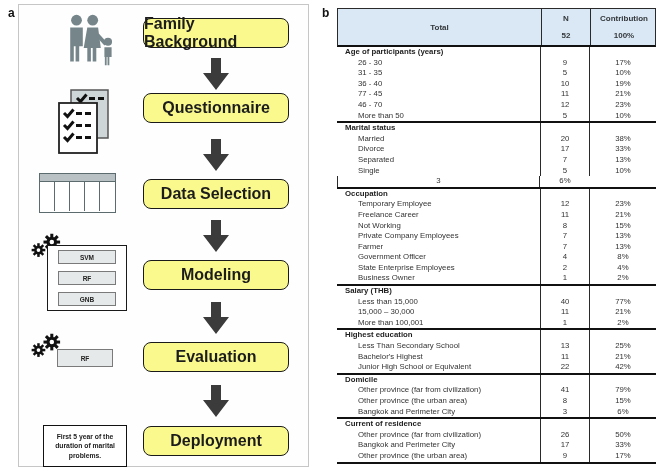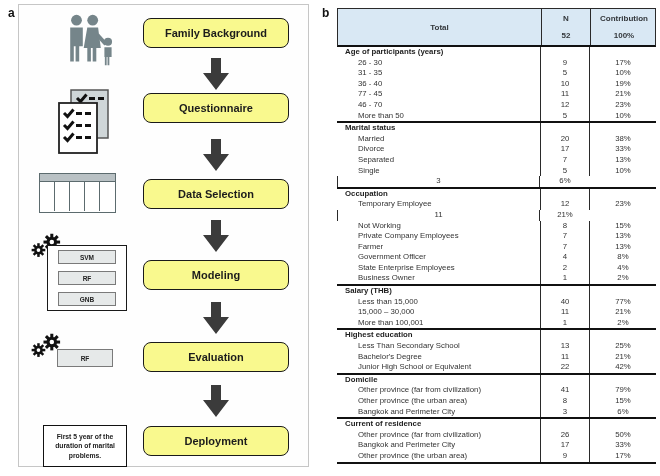--- a/index.html
+++ b/index.html
@@ -11,21 +11,21 @@
   .panel-label { position:absolute; font-weight:bold; font-size:12px; color:#111; }
   #label-a { left:8px; top:6px; }
   #label-b { left:322px; top:6px; }
 
   .panel-a { position:absolute; left:18px; top:4px; width:291px; height:463px;
     border:1px solid #c6c6c6; background:#fefefe; }
 
   .ybox { position:absolute; left:124px; width:146px; height:30px;
     background:var(--yellow,#f9f98e); border:1.6px solid #1a1a1a; border-radius:8px;
     display:flex; align-items:center; justify-content:center;
-    font-weight:bold; font-size:11px; color:#1c1c1c; }
+    font-weight:bold; font-size:16px; color:#1c1c1c; }
 
   .arrow { position:absolute; left:184px; width:26px; height:32px; }
   .arrow path { fill:#3b3b3b; }
 
   .icon-family { position:absolute; left:44px; top:8px; width:54px; height:54px; }
   .icon-checklist { position:absolute; left:38px; top:84px; width:54px; height:66px; }
 
   .icon-table { position:absolute; left:20px; top:168px; width:77px; height:40px;
     border:1.5px solid #5c6b6e; background:#fff; }
   .icon-table .thead { height:8px; background:#b9c1c4; border-bottom:1.5px solid #5c6b6e; }
@@ -261,20 +261,21 @@
           <div class="td label">Occupation</div>
           <div class="td n"></div>
           <div class="td c"></div>
         </div>
         <div class="tr">
           <div class="td label">Temporary Employee</div>
           <div class="td n">12</div>
           <div class="td c">23%</div>
         </div>
         <div class="tr">
+          <div class="td label">Freelance Career</div>
           <div class="td n">11</div>
           <div class="td c">21%</div>
         </div>
         <div class="tr">
           <div class="td label">Not Working</div>
           <div class="td n">8</div>
           <div class="td c">15%</div>
         </div>
         <div class="tr">
           <div class="td label">Private Company Employees</div>
@@ -329,21 +330,21 @@
           <div class="td label">Highest education</div>
           <div class="td n"></div>
           <div class="td c"></div>
         </div>
         <div class="tr">
           <div class="td label">Less Than Secondary School</div>
           <div class="td n">13</div>
           <div class="td c">25%</div>
         </div>
         <div class="tr">
-          <div class="td label">Bachelor's Degree</div>
+          <div class="td label">Bachelor's Highest</div>
           <div class="td n">11</div>
           <div class="td c">21%</div>
         </div>
         <div class="tr">
           <div class="td label">Junior High School or Equivalent</div>
           <div class="td n">22</div>
           <div class="td c">42%</div>
         </div>
       </div>
       <div class="sec">

